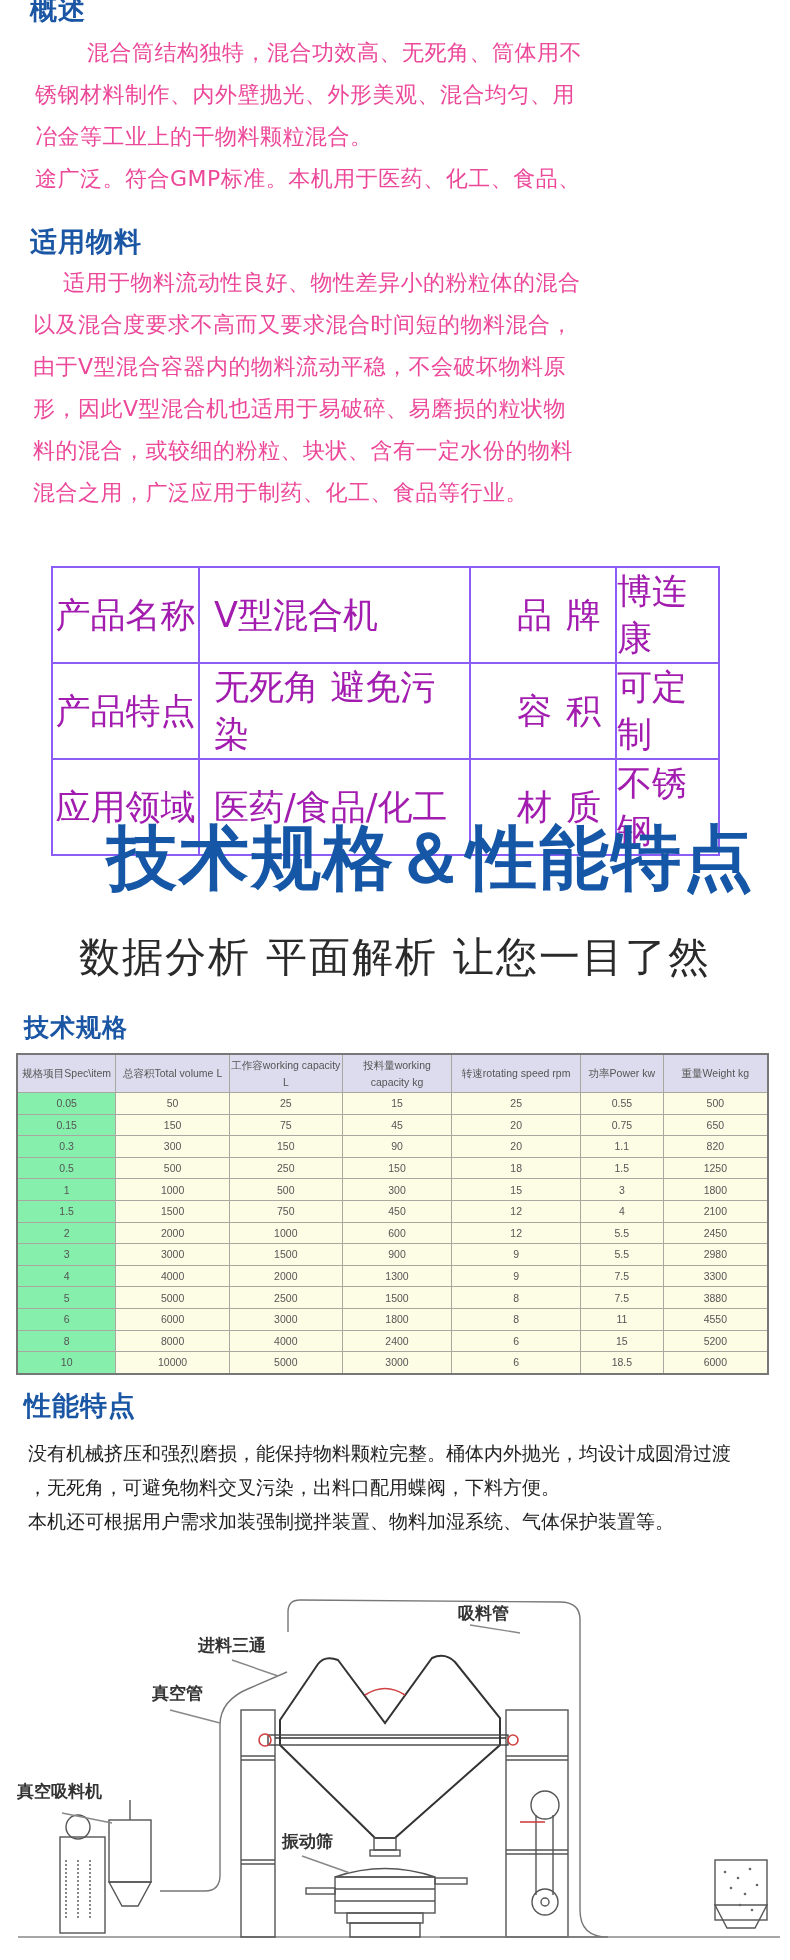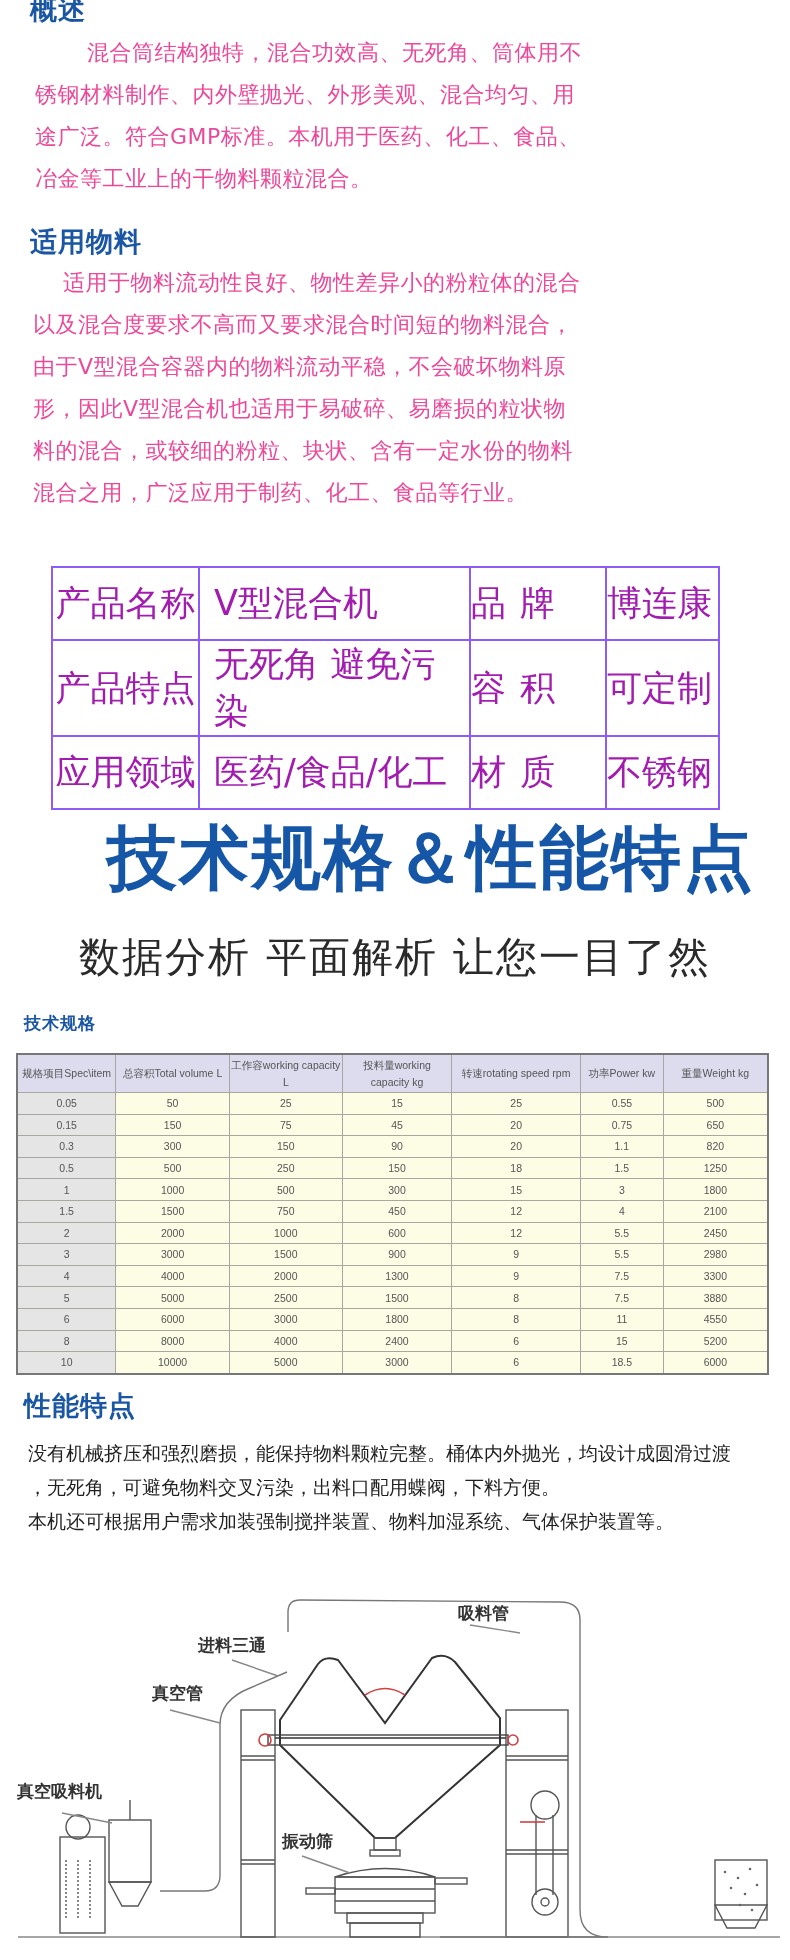--- a/index.html
+++ b/index.html
@@ -7,50 +7,50 @@
          font-family:"DejaVu Sans","Liberation Sans",sans-serif; color:#222; }
   .sec-head { position:absolute; font-weight:bold; color:#1a56a3; font-size:27px; line-height:1; letter-spacing:1px; }
   .para { position:absolute; font-size:22px; line-height:42px; color:#ec4899; letter-spacing:0.5px; }
   .para .indent { display:inline-block; width:52px; }
 
   
   .info { position:absolute; left:51px; top:566px; width:669px; height:219px; border-collapse:collapse; }
   .info td { border:2px solid #8b5cf6; font-size:35px; color:#a21caf; height:71px; padding:0; vertical-align:middle; }
   .info td.c1 { width:145px; text-align:center; }
   .info td.c2 { width:255px; text-align:left; padding-left:14px; }
-  .info td.c3 { width:134px; text-align:left; letter-spacing:14px; }
+  .info td.c3 { width:134px; text-align:right; letter-spacing:14px; padding-left:10px; }
   .info td.c4 { text-align:left; }
 
   .big-title { position:absolute; left:0; width:790px; top:818px; text-align:center; font-size:70px; line-height:80px;
                font-weight:bold; color:#1557a6; letter-spacing:2px;padding-left:36px; }
   .sub-title { position:absolute; left:0; width:790px; top:932px; text-align:center; font-size:41px; line-height:50px;
                color:#2a2a2a; letter-spacing:2px; }
 
   
   .spec { position:absolute; left:16px; top:1053px; width:753px; border-collapse:collapse; border:2px solid #777;
           font-family:"Liberation Sans","DejaVu Sans",sans-serif; }
   .spec th, .spec td { border:1px solid #a8a8a0; font-size:10.5px; color:#555; text-align:center; padding:0; font-weight:normal; }
   .spec th { background:#dcdcee; height:37px; line-height:17px; }
   .spec td { background:#fdfde6; height:20.6px; }
-  .spec td.first { background:#e5e5e5; }
+  .spec td.first { background:#86efac; }
 
   .feat-line { position:absolute; left:28px; font-size:19px; line-height:34px; color:#1f1f1f; white-space:nowrap; }
 
   .diagram { position:absolute; left:0; top:1560px; width:790px; height:400px; }
   .diag-label { position:absolute; font-family:"DejaVu Serif","Liberation Serif",serif; font-weight:bold; font-size:17px; color:#333; }
 </style>
 </head>
 <body>
 
 <div class="sec-head" style="left:30px; top:-4px;">概述</div>
 <div class="para" style="left:35px; top:32px; width:740px;">
   <div><span class="indent"></span><span>混合筒结构独特，混合功效高、无死角、筒体用不</span></div>
   <div>锈钢材料制作、内外壁抛光、外形美观、混合均匀、用</div>
+  <div>冶金等工业上的干物料颗粒混合。</div>
   <div>途广泛。符合GMP标准。本机用于医药、化工、食品、</div>
-  <div>冶金等工业上的干物料颗粒混合。</div>
 </div>
 
 <div class="sec-head" style="left:30px; top:228px;">适用物料</div>
 <div class="para" style="left:33px; top:262px; width:750px;">
   <div><span class="indent" style="width:30px"></span><span>适用于物料流动性良好、物性差异小的粉粒体的混合</span></div>
   <div>以及混合度要求不高而又要求混合时间短的物料混合，</div>
   <div>由于V型混合容器内的物料流动平稳，不会破坏物料原</div>
   <div>形，因此V型混合机也适用于易破碎、易磨损的粒状物</div>
   <div>料的混合，或较细的粉粒、块状、含有一定水份的物料</div>
   <div>混合之用，广泛应用于制药、化工、食品等行业。</div>
@@ -75,21 +75,21 @@
     <td class="c2">医药/食品/化工</td>
     <td class="c3">材质</td>
     <td class="c4">不锈钢</td>
   </tr>
 </tbody>
   </table>
 
 <div class="big-title">技术规格＆性能特点</div>
 <div class="sub-title">数据分析 平面解析 让您一目了然</div>
 
-<div class="sec-head" style="left:24px; top:1015px; font-size:17px;">技术规格</div>
+<div class="sec-head" style="left:24px; top:1015px; font-size:25px;">技术规格</div>
 <table class="spec">
   <colgroup>
     <col style="width:99px">
       <col style="width:114px">
       <col style="width:113px">
       <col style="width:110px">
     <col style="width:129px">
       <col style="width:83px">
       <col style="width:105px">
   </colgroup>

